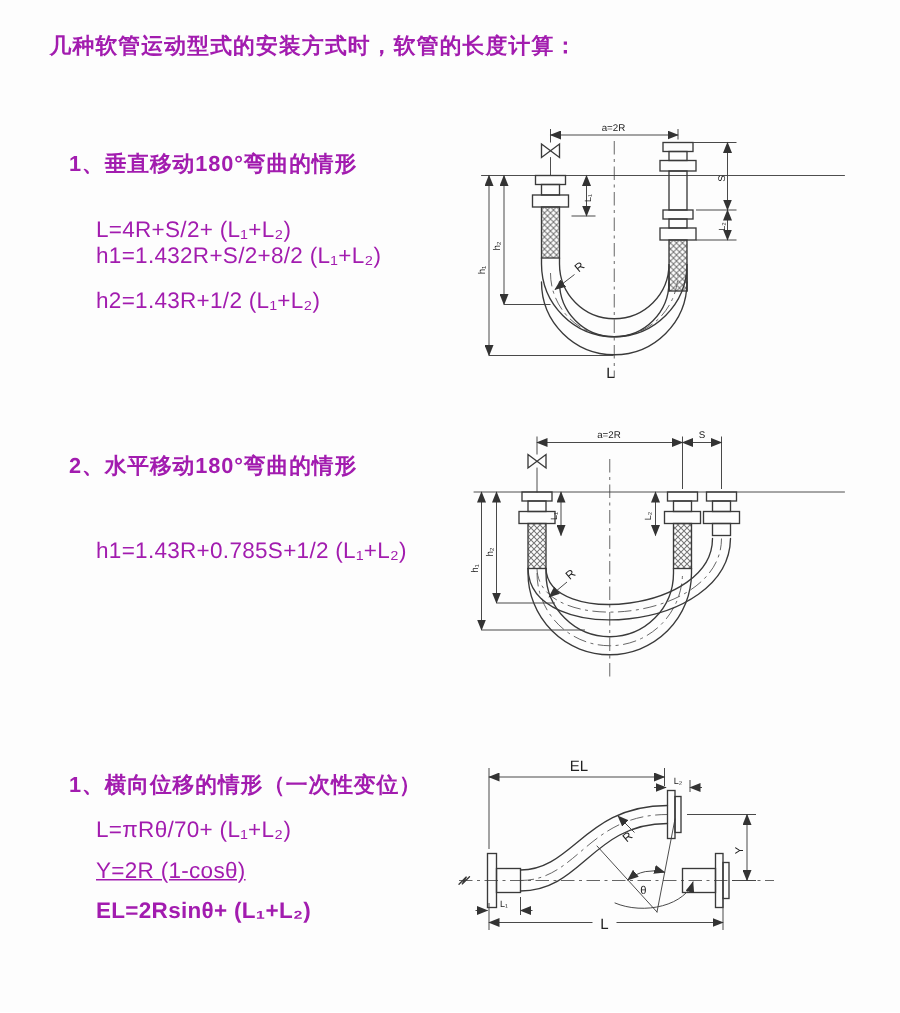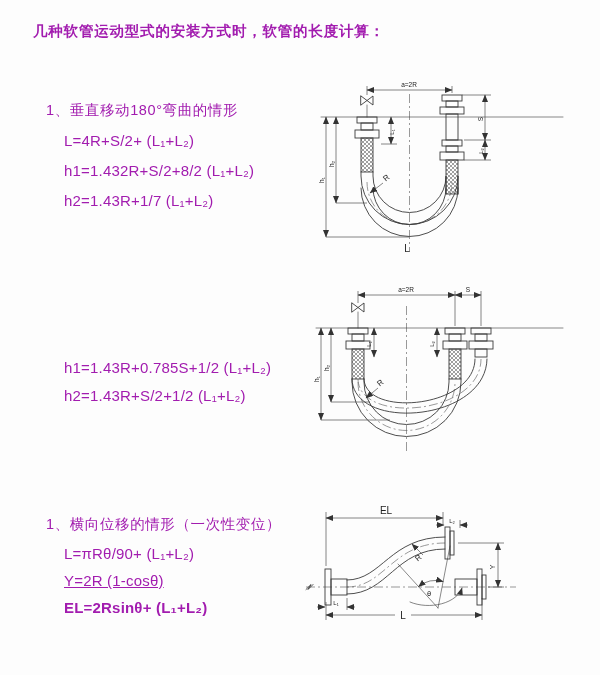--- a/index.html
+++ b/index.html
@@ -2,46 +2,46 @@
 <html><head>
 <meta charset="utf-8">
 <style>
   html,body{margin:0;padding:0;background:#ffffff;}
   .page{
     position:relative;width:600px;height:675px;background:#fdfdfd;
     font-family:"Liberation Sans","DejaVu Sans",sans-serif;color:#a21caf;overflow:hidden;
   }
   .t{position:absolute;white-space:pre;line-height:1.1;}
   .title{font-weight:700;font-size:14.5px;letter-spacing:.8px;}
-  .heading{font-weight:400;font-size:14.5px;letter-spacing:.6px;}
+  .heading{font-weight:700;font-size:14.5px;letter-spacing:.6px;}
   .formula{font-size:15px;letter-spacing:.2px;}
   svg{position:absolute;overflow:visible;}
   svg text{font-family:"Liberation Sans","DejaVu Sans",sans-serif;fill:#222;}
   .dwg{stroke:#3a3a3a;stroke-width:.9;fill:none;stroke-linecap:round;}
   .dim{stroke:#444;stroke-width:.65;fill:none;}
   .cl{stroke:#555;stroke-width:.6;fill:none;stroke-dasharray:9 3 2 3;}
   .braid{fill:url(#braid);stroke:#3a3a3a;stroke-width:.9;}
 </style>
 </head>
 <body>
 
 <div class="page">
 
   <div class="t title" style="left:33px;top:24px;">几种软管运动型式的安装方式时，软管的长度计算：</div>
 
   <div class="t heading" style="left:46px;top:103px;">1、垂直移动180°弯曲的情形</div>
-  <div class="t formula" style="left:64px;top:133px;">L=4R+S/2+ (L₁+L₂)</div>
+  <div class="t formula" style="left:64px;top:146px;">L=4R+S/2+ (L₁+L₂)</div>
   <div class="t formula" style="left:64px;top:163px;">h1=1.432R+S/2+8/2 (L₁+L₂)</div>
-  <div class="t formula" style="left:64px;top:193px;">h2=1.43R+1/7 (L₁+L₂)</div>
-
+  <div class="t formula" style="left:64px;top:193px;">h2=1.43R+1/2 (L₁+L₂)</div>
+
+  <div class="t heading" style="left:46px;top:304px;">2、水平移动180°弯曲的情形</div>
   <div class="t formula" style="left:64px;top:360px;text-align:center;">h1=1.43R+0.785S+1/2 (L₁+L₂)</div>
-  <div class="t formula" style="left:64px;top:388px;">h2=1.43R+S/2+1/2 (L₁+L₂)</div>
 
   <div class="t heading" style="left:46px;top:517px;">1、横向位移的情形（一次性变位）</div>
-  <div class="t formula" style="left:64px;top:546px;">L=πRθ/90+ (L₁+L₂)</div>
+  <div class="t formula" style="left:64px;top:546px;">L=πRθ/70+ (L₁+L₂)</div>
   <div class="t formula" style="left:64px;top:573px;text-decoration:underline;">Y=2R (1-cosθ)</div>
   <div class="t formula" style="left:64px;top:600px;font-weight:bold;">EL=2Rsinθ+ (L₁+L₂)</div>
 
   <svg style="left:313px;top:76px;" width="285" height="180" viewBox="0 0 285 180">
     <defs>
       <marker id="ae" markerWidth="8" markerHeight="6" refX="7" refY="3" orient="auto" markerUnits="userSpaceOnUse">
         <path d="M0,0 L7.5,3 L0,6 Z" fill="#333"></path>
       </marker>
       <marker id="as" markerWidth="8" markerHeight="6" refX="7" refY="3" orient="auto-start-reverse" markerUnits="userSpaceOnUse">
         <path d="M0,0 L7.5,3 L0,6 Z" fill="#333"></path>

